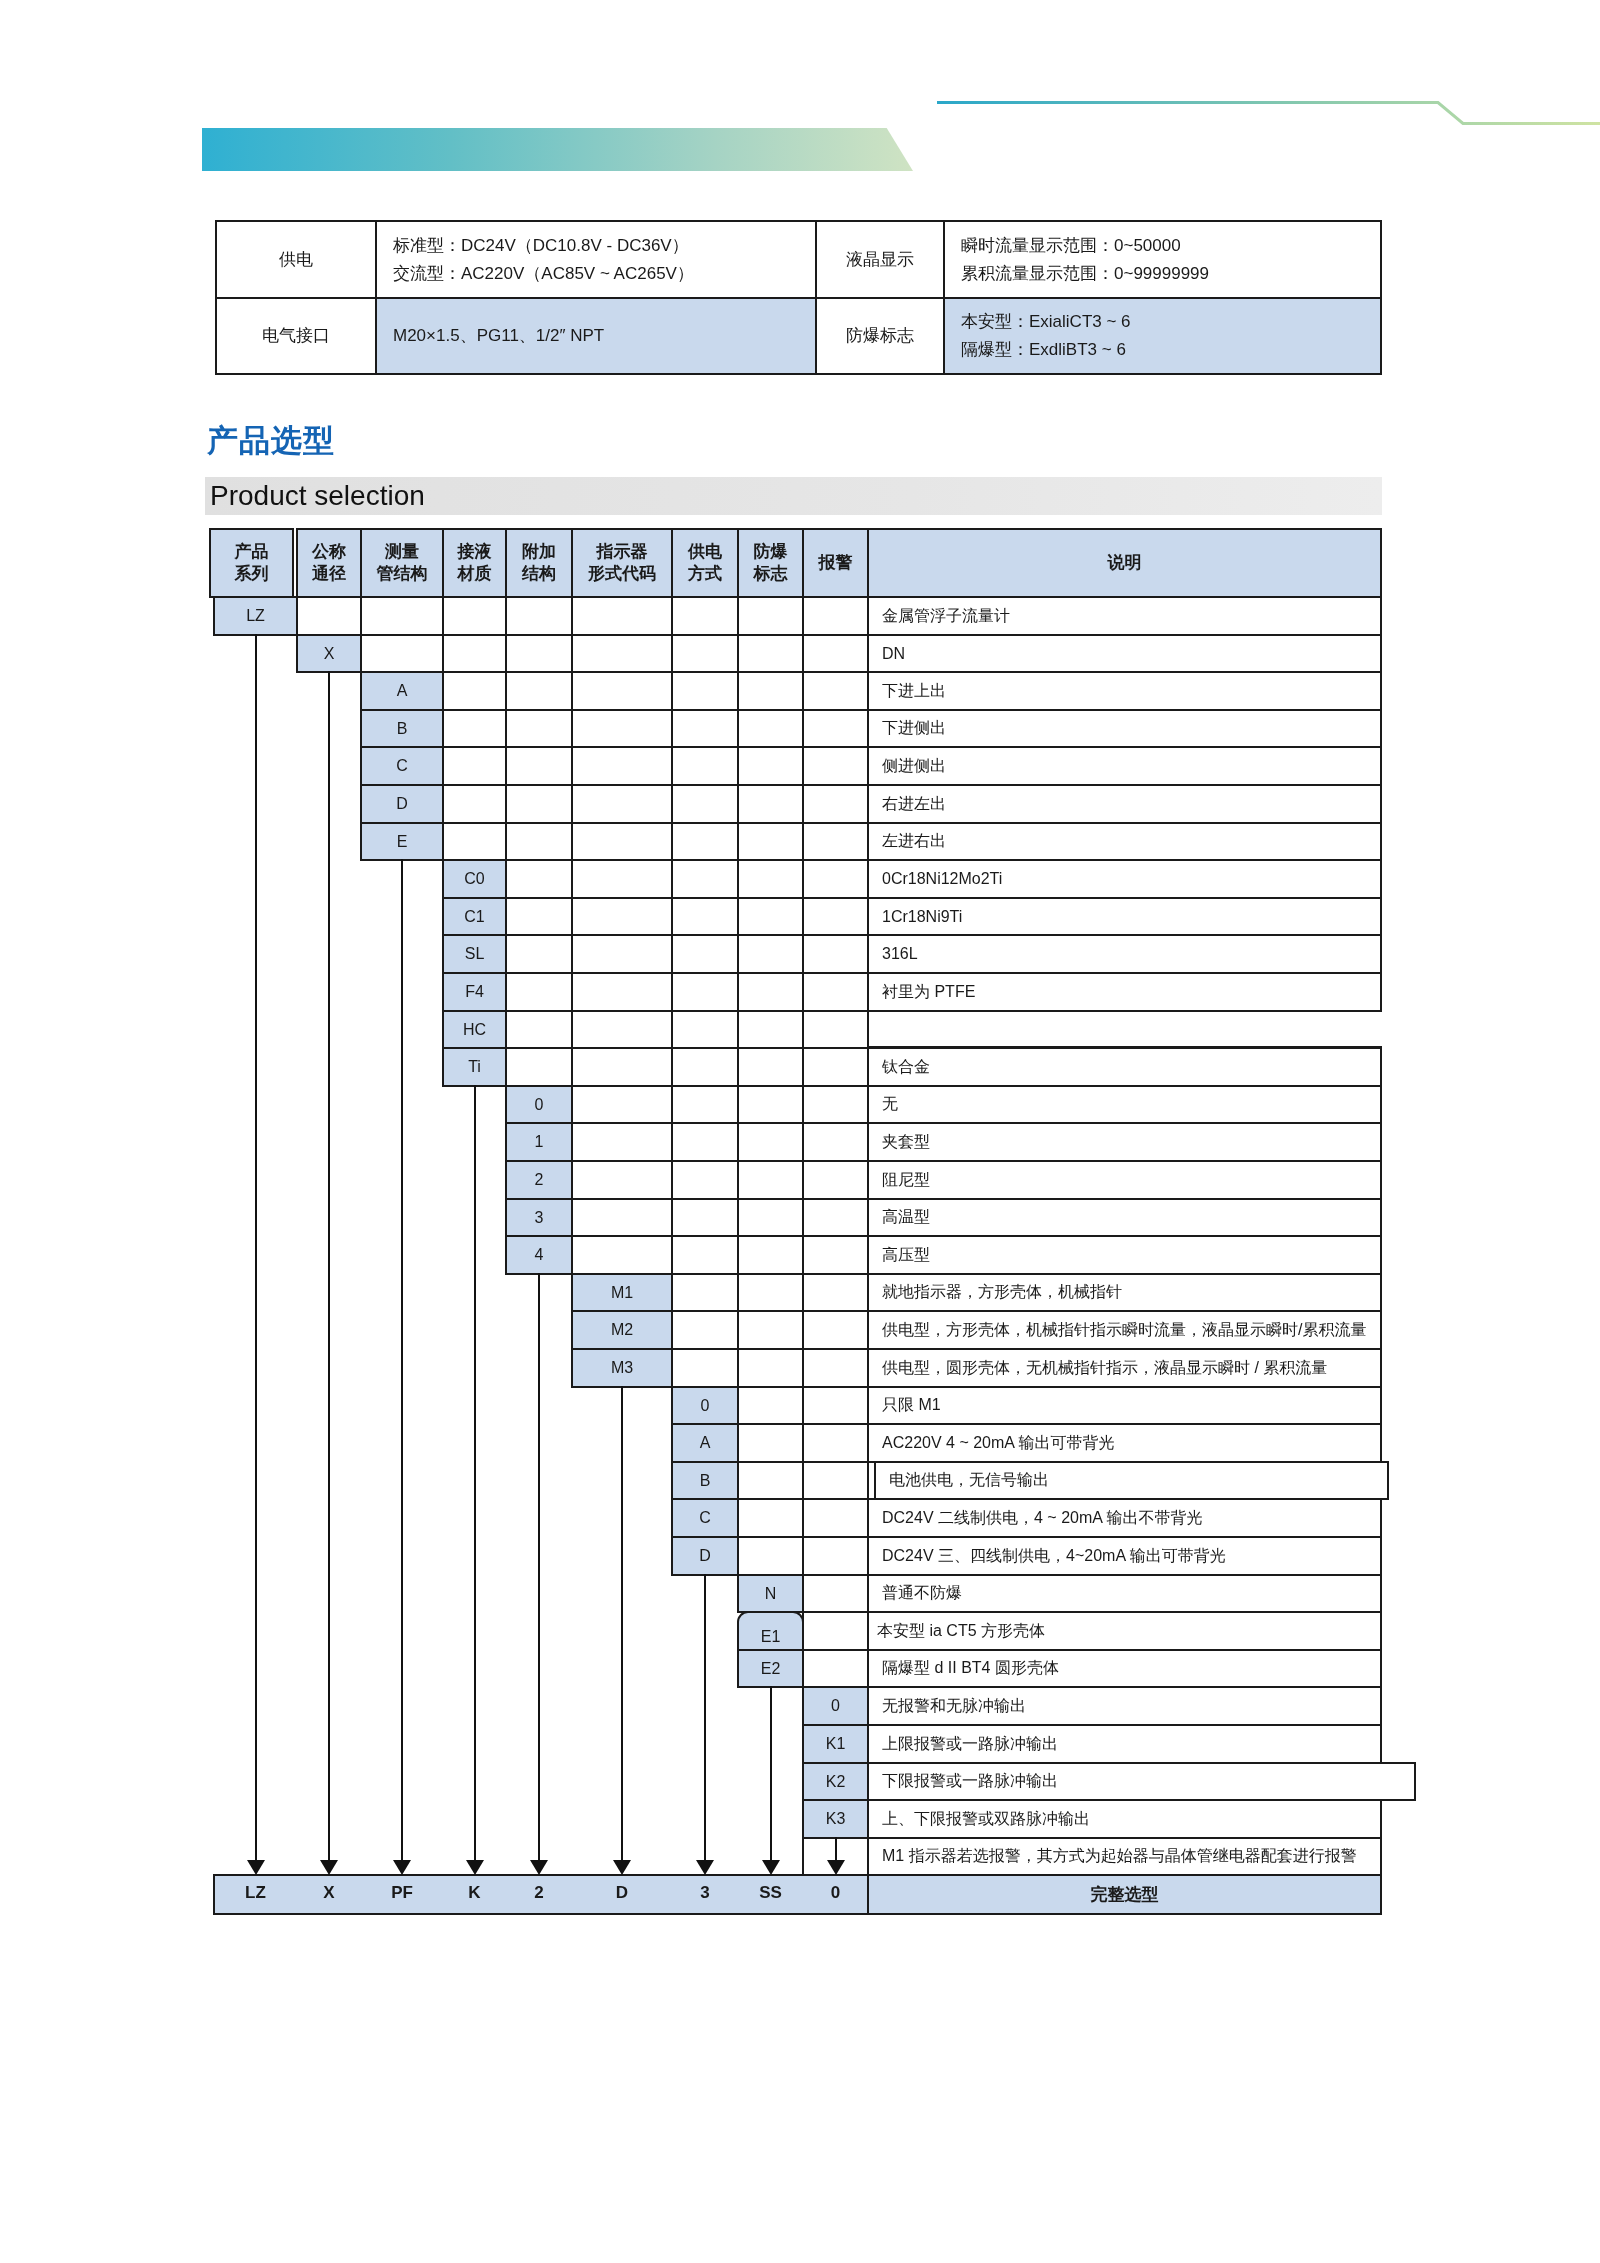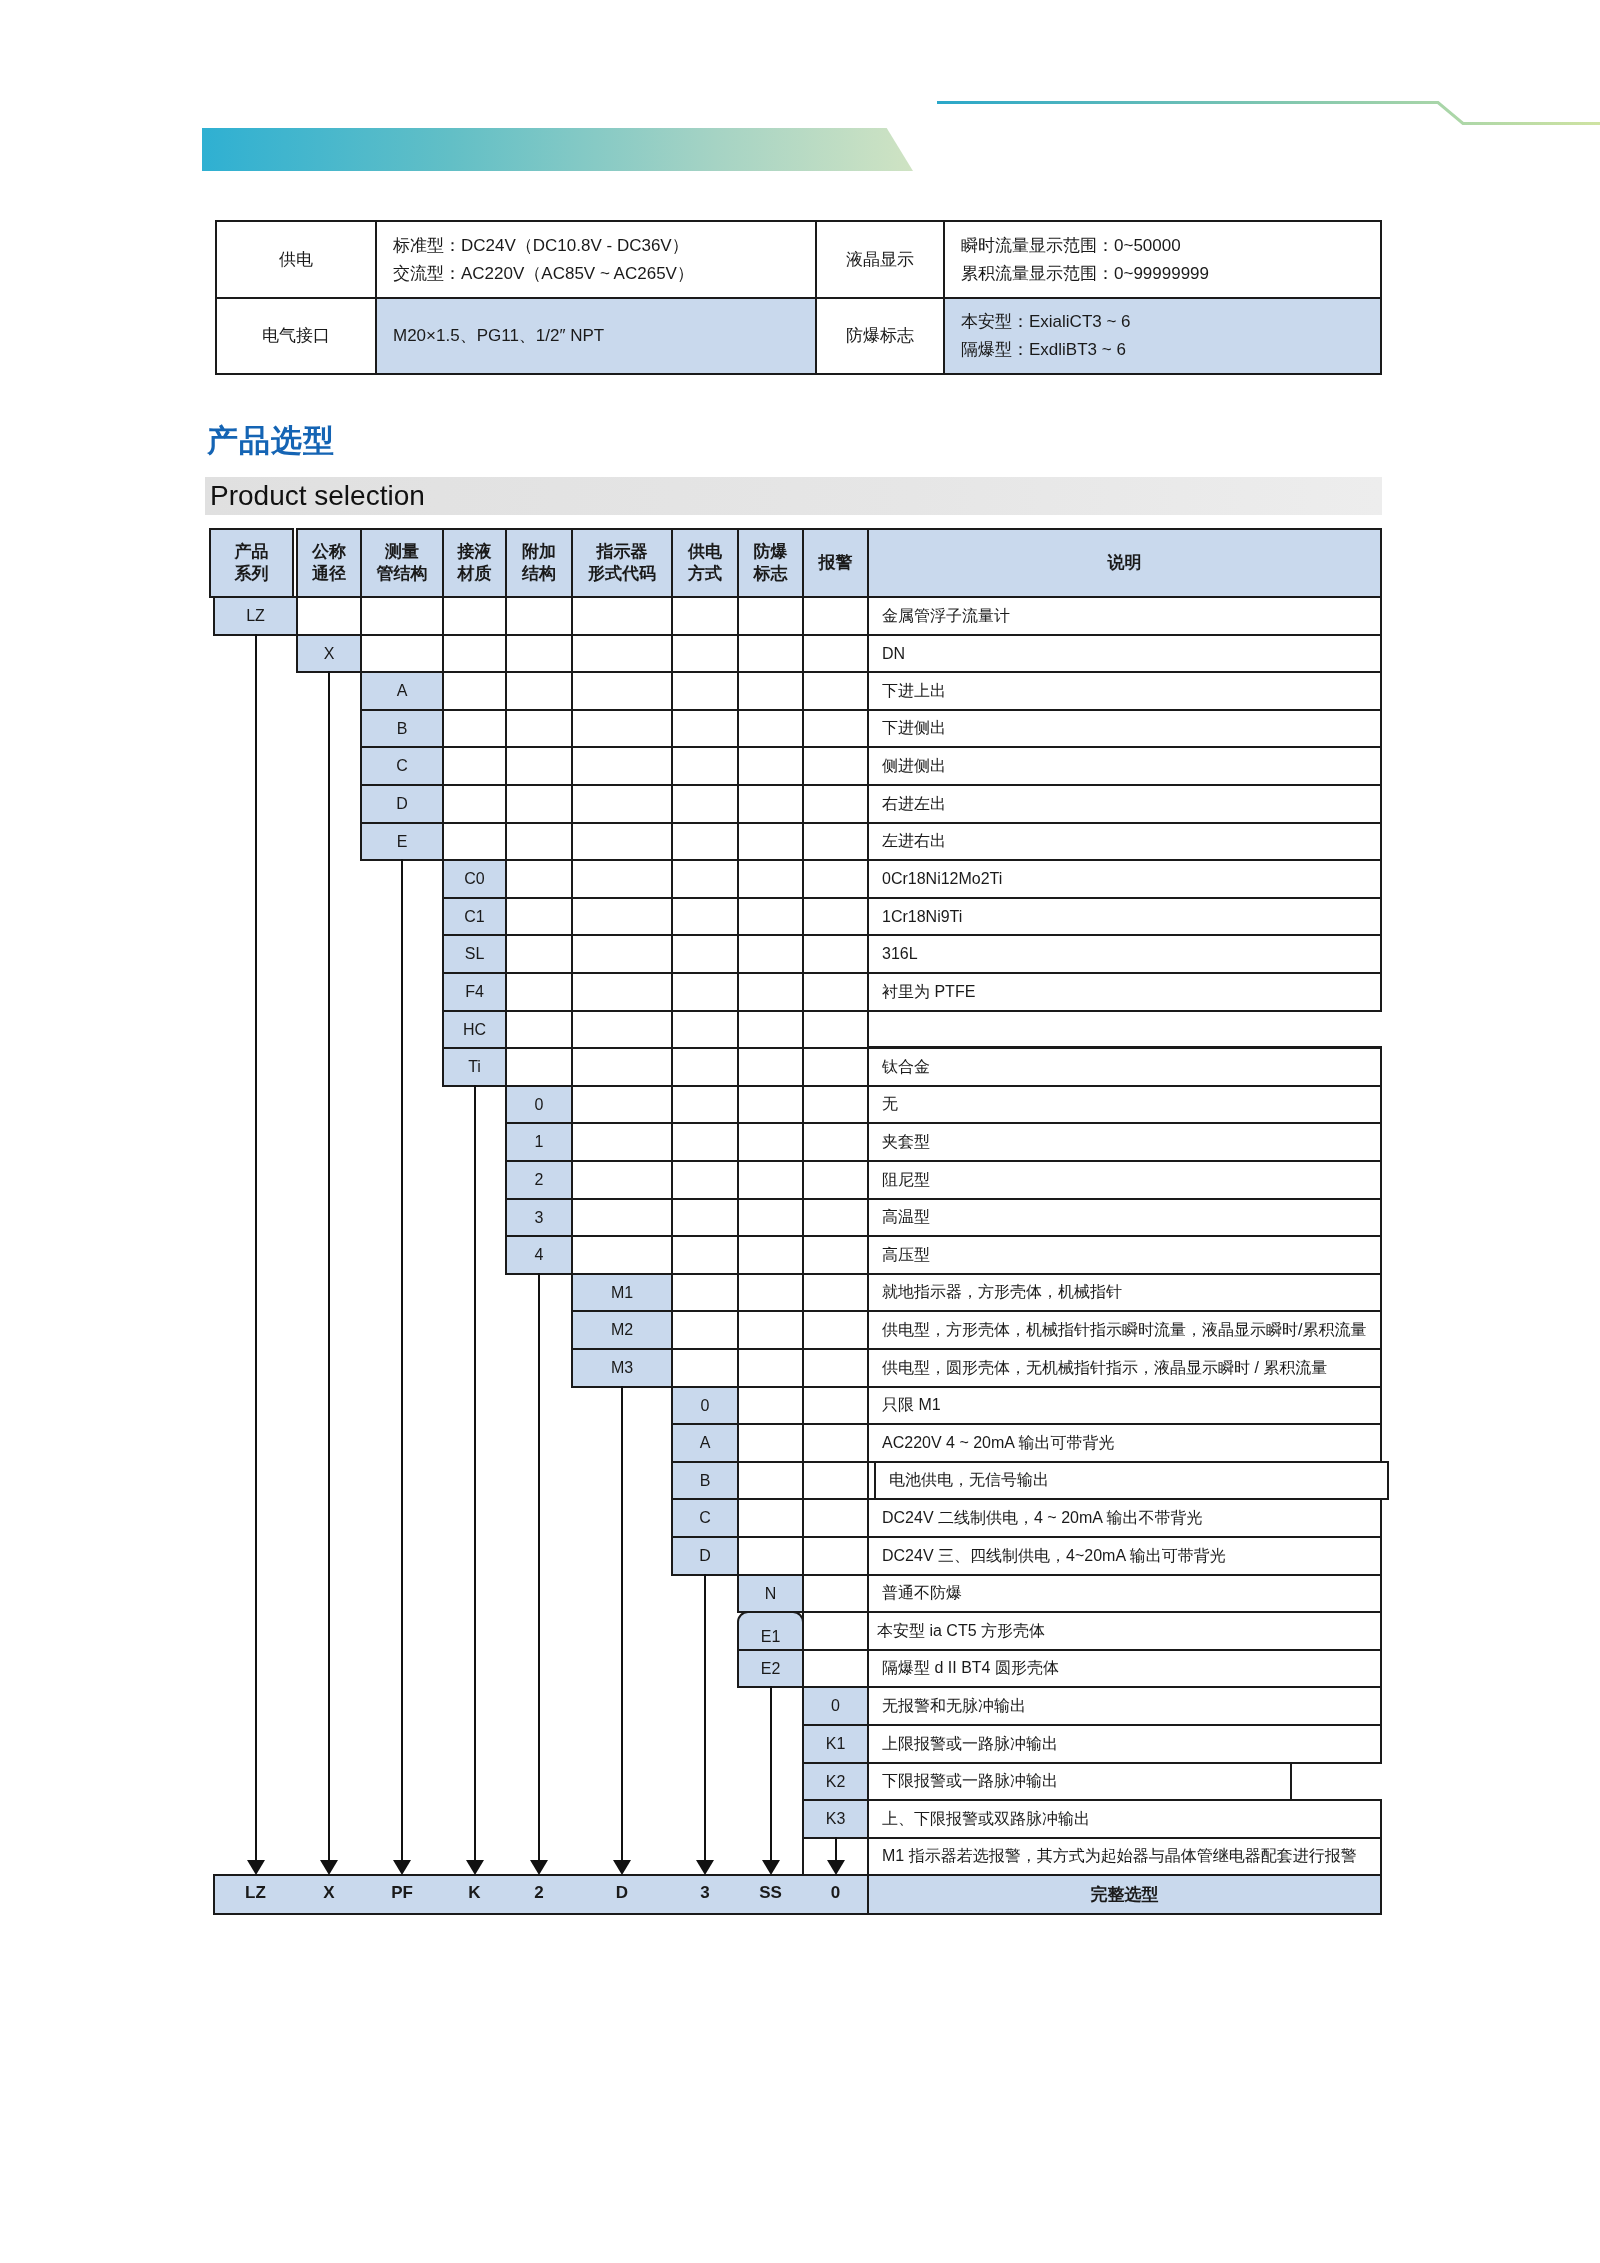--- a/index.html
+++ b/index.html
@@ -297,21 +297,21 @@
       <div class="cell " style="left: 802px; top: 1611px; width: 67px; height: 40px;"></div>
       <div class="cell desc" style="left: 867px; top: 1611px; width: 515px; height: 40px; padding-left: 8px;">本安型 ia CT5  方形壳体</div>
       <div class="cell code" style="left: 737px; top: 1649px; width: 67px; height: 39px;">E2</div>
       <div class="cell " style="left: 802px; top: 1649px; width: 67px; height: 39px;"></div>
       <div class="cell desc" style="left: 867px; top: 1649px; width: 515px; height: 39px;">隔爆型 d II BT4 圆形壳体</div>
       <div class="cell code" style="left: 802px; top: 1686px; width: 67px; height: 40px;">0</div>
       <div class="cell desc" style="left: 867px; top: 1686px; width: 515px; height: 40px;">无报警和无脉冲输出</div>
       <div class="cell code" style="left: 802px; top: 1724px; width: 67px; height: 40px;">K1</div>
       <div class="cell desc" style="left: 867px; top: 1724px; width: 515px; height: 40px;">上限报警或一路脉冲输出</div>
       <div class="cell code" style="left: 802px; top: 1762px; width: 67px; height: 39px;">K2</div>
-      <div class="cell desc" style="left: 867px; top: 1762px; width: 425px; height: 39px;">下限报警或一路脉冲输出</div>
+      <div class="cell desc" style="left: 867px; top: 1762px; width: 549px; height: 39px;">下限报警或一路脉冲输出</div>
       <div class="cell code" style="left: 802px; top: 1799px; width: 67px; height: 40px;">K3</div>
       <div class="cell desc" style="left: 867px; top: 1799px; width: 515px; height: 40px;">上、下限报警或双路脉冲输出</div>
       <div class="cell " style="left: 802px; top: 1837px; width: 67px; height: 39px;"></div>
       <div class="cell desc" style="left: 867px; top: 1837px; width: 515px; height: 39px;">M1 指示器若选报警，其方式为起始器与晶体管继电器配套进行报警</div>
       <div class="cell finalstrip" style="left: 213px; top: 1874px; width: 656px; height: 41px;"></div>
       <div class="cell finallabel" style="left: 867px; top: 1874px; width: 515px; height: 41px;">完整选型</div>
       <div class="finalcode" style="left: 255.5px; top: 1883px;">LZ</div>
       <div class="finalcode" style="left: 329px; top: 1883px;">X</div>
       <div class="finalcode" style="left: 402px; top: 1883px;">PF</div>
       <div class="finalcode" style="left: 474.5px; top: 1883px;">K</div>

